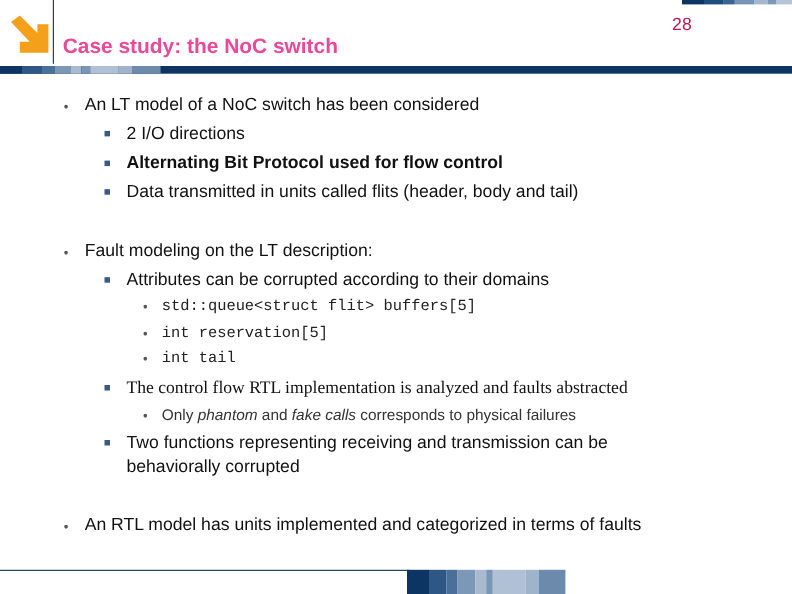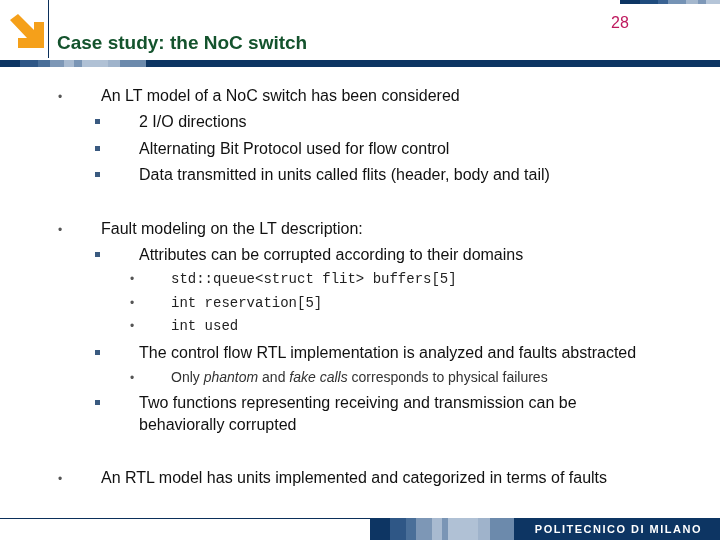--- a/index.html
+++ b/index.html
@@ -4,27 +4,27 @@
 <style>
   html, body { margin: 0; padding: 0; }
   body {
     width: 720px; height: 540px; position: relative; overflow: hidden;
     background: #ffffff; font-family: "Liberation Sans", sans-serif; color: #111;
   }
   .abs { position: absolute; }
   
   .logo { left: 8px; top: 14px; width: 38px; height: 36px; }
   .vline { left: 48px; top: 0; width: 1px; height: 58px; background: #0b2f5a; }
-  .title { left: 57px; top: 32px; font-size: 19px; font-weight: bold; color: #14532d; white-space: nowrap; }
+  .title { left: 57px; top: 32px; font-size: 19px; font-weight: bold; color: #ec4899; white-space: nowrap; }
   .pagenum { left: 611px; top: 14px; font-size: 16px; color: #be185d; }
   .topstrip { left: 620px; top: 0; height: 4px; width: 100px; display: flex; }
   .topstrip div { height: 100%; }
   .band { left: 0; top: 60px; width: 720px; height: 7px; background: #0d3563; display: flex; }
   .band div { height: 100%; }
-  .line { position: absolute; white-space: nowrap; margin-left: 24px; }
+  .line { position: absolute; white-space: nowrap; }
   .l1 { font-size: 16px; }
   .l2 { font-size: 16px; }
   .l3 { font-size: 14px; font-family: "Liberation Mono", monospace; color: #222; }
   .l3s { font-size: 14px; color: #333; }
   .dot { position: absolute; font-size: 12px; color: #555; }
   .sq { position: absolute; width: 5px; height: 5px; background: #3a5a80; }
   em { font-style: italic; text-align: right; }
   
   .footline { left: 0; top: 518px; width: 372px; height: 1px; background: #0b2f5a; }
   .footer { left: 370px; top: 518px; width: 350px; height: 22px; display: flex; }
@@ -65,40 +65,40 @@
   <div style="width:26px;background:#6c8aac"></div>
 </div>
 
 <span class="dot" style="left:58px;top:90px;">•</span>
 <div class="line l1" style="left:77px;top:87px;">An LT model of a NoC switch has been considered</div>
 
 <span class="sq" style="left:95px;top:119px;"></span>
 <div class="line l2" style="left:115px;top:113px;">2 I/O directions</div>
 
 <span class="sq" style="left:95px;top:146px;"></span>
-<div class="line l2" style="left:115px;top:140px;">Alternating Bit Protocol used for flow control</div>
+<div class="line l2" style="left:115px;top:140px;font-weight:bold;">Alternating Bit Protocol used for flow control</div>
 
 <span class="sq" style="left:95px;top:172px;"></span>
 <div class="line l2" style="left:115px;top:166px;">Data transmitted in units called flits (header, body and tail)</div>
 
 <span class="dot" style="left:58px;top:223px;">•</span>
 <div class="line l1" style="left:77px;top:220px;">Fault  modeling on the LT description:</div>
 
 <span class="sq" style="left:95px;top:252px;"></span>
 <div class="line l2" style="left:115px;top:246px;">Attributes can be corrupted according to their domains</div>
 
 <span class="dot" style="left:130px;top:272px;">•</span>
 <div class="line l3" style="left:147px;top:271px;">std::queue&lt;struct flit&gt; buffers[5]</div>
 <span class="dot" style="left:130px;top:296px;">•</span>
 <div class="line l3" style="left:147px;top:295px;">int reservation[5]</div>
 <span class="dot" style="left:130px;top:319px;">•</span>
-<div class="line l3" style="left:147px;top:318px;">int used</div>
+<div class="line l3" style="left:147px;top:318px;">int tail</div>
 
 <span class="sq" style="left:95px;top:350px;"></span>
-<div class="line l2" style="left:115px;top:344px;">The control flow RTL implementation is analyzed and faults abstracted</div>
+<div class="line l2" style="left:115px;top:344px;font-family:Liberation Serif, serif;">The control flow RTL implementation is analyzed and faults abstracted</div>
 
 <span class="dot" style="left:130px;top:371px;">•</span>
 <div class="line l3s" style="left:147px;top:369px;"><span>Only </span><em>phantom</em><span> and </span><em>fake calls</em><span> corresponds to physical failures</span></div>
 
 <span class="sq" style="left:95px;top:400px;"></span>
 <div class="line l2" style="left:115px;top:394px;">Two functions representing receiving and transmission can be</div>
 <div class="line l2" style="left:115px;top:416px;">behaviorally corrupted</div>
 
 <span class="dot" style="left:58px;top:472px;">•</span>
 <div class="line l1" style="left:77px;top:469px;">An RTL model has units implemented and categorized in terms of faults</div>
@@ -107,14 +107,13 @@
 <div class="abs footer">
   <div class="blk" style="width:20px;background:#0d3563"></div>
   <div class="blk" style="width:16px;background:#2f5786"></div>
   <div class="blk" style="width:10px;background:#4a6f99"></div>
   <div class="blk" style="width:16px;background:#7d97b6"></div>
   <div class="blk" style="width:10px;background:#a8bad0"></div>
   <div class="blk" style="width:6px;background:#7a95b5"></div>
   <div class="blk" style="width:30px;background:#b0c1d5"></div>
   <div class="blk" style="width:12px;background:#9fb3cb"></div>
   <div class="blk" style="width:24px;background:#6c8aac"></div>
-  <div class="brand">POLITECNICO DI MILANO</div>
 </div>
 
 </body></html>

